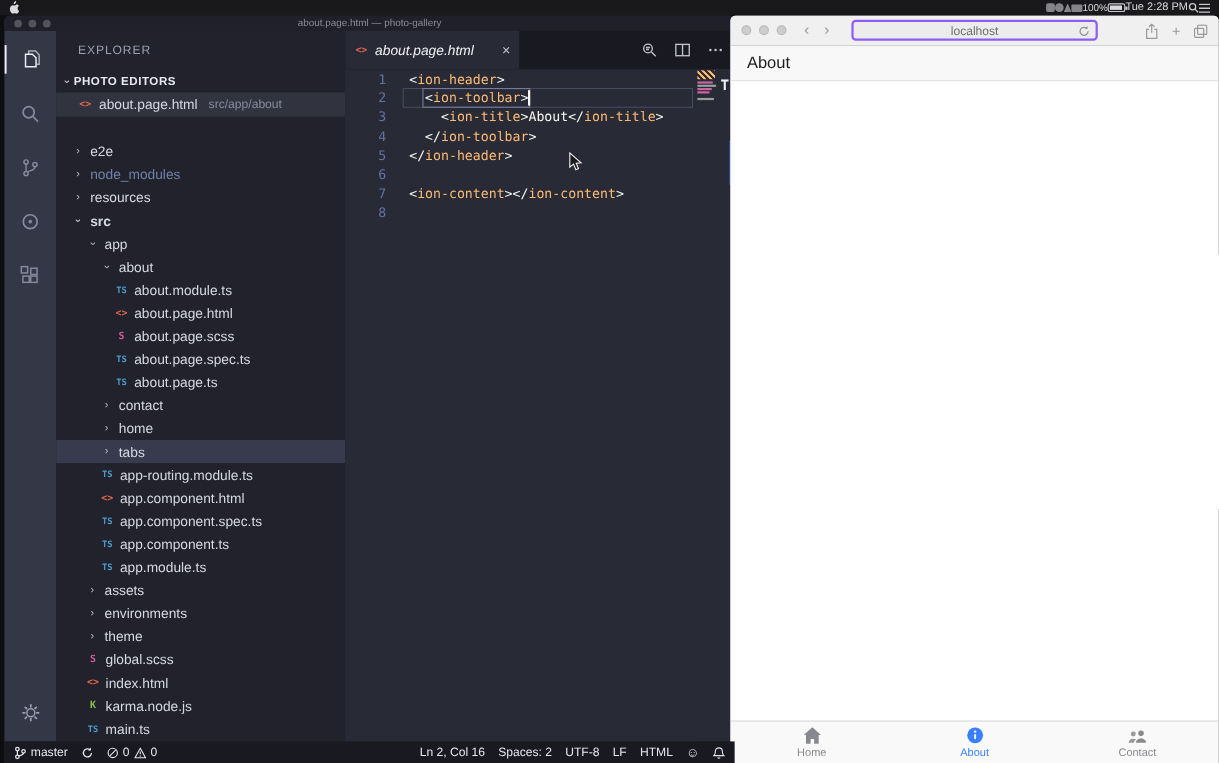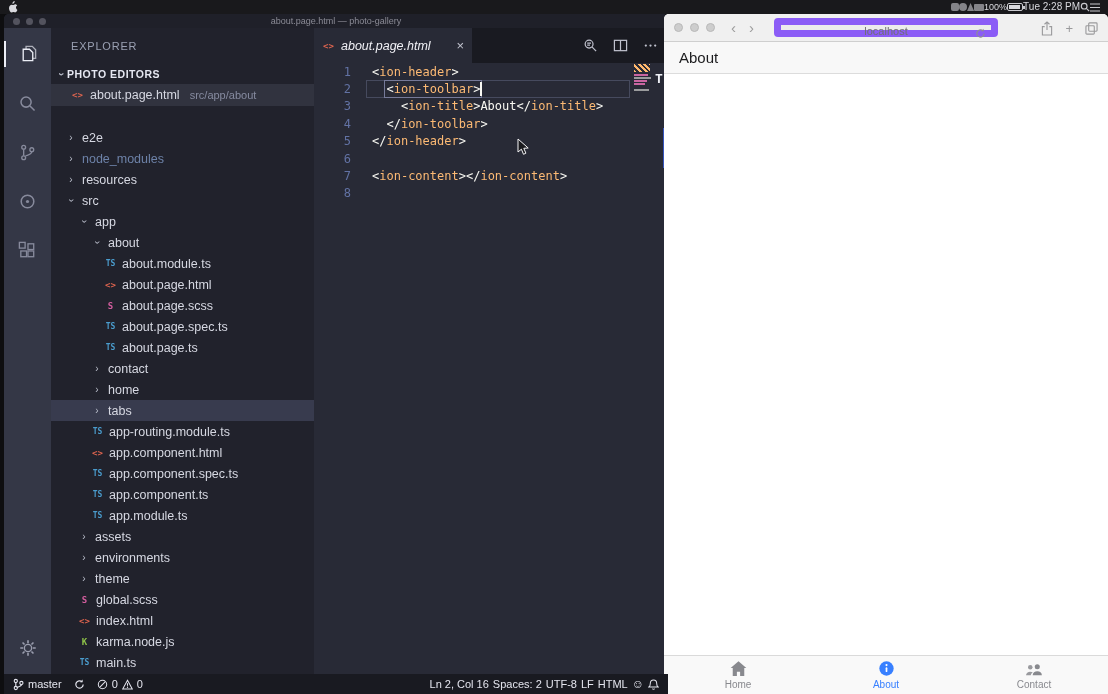--- a/index.html
+++ b/index.html
@@ -87,34 +87,34 @@
     background:repeating-linear-gradient(45deg,#ffb86c 0 2px,rgba(0,0,0,0) 2px 4px)}
   .mm-bar{position:absolute;left:2px;height:2px;background:rgba(255,121,198,.75)}
   .mm-bar.w{background:rgba(248,248,242,.55)}
   .mm-T{position:absolute;left:23px;top:8px;color:#eef0f6;font-size:13px;font-weight:bold;
     font-family:"DejaVu Sans Mono",monospace}
   .scroll-decor{position:absolute;right:0;top:65px;width:5px;height:40px;background:rgba(56,92,214,.85)}
 
   .statusbar{position:absolute;bottom:0;left:0;width:664px;height:20px;background:#191a21;color:#e4e5ee;
     font-size:11px;display:flex;align-items:center;padding:0 9px;gap:12px;z-index:5}
   .sb-item{display:flex;align-items:center;gap:4px;white-space:nowrap}
-  .sb-right{margin-left:auto;display:flex;align-items:center;gap:4px}
+  .sb-right{margin-left:auto;display:flex;align-items:center;gap:12px}
   .smiley{font-size:12px;line-height:12px}
 
   
   .safari{position:absolute;top:14px;left:664px;width:444px;height:680px;background:#fff;
     border-radius:5px 5px 0 0;overflow:hidden}
   .sf-toolbar{height:28px;background:#f0f0f0;border-bottom:1px solid #cfcfcf;position:relative;
     display:flex;align-items:center}
   .sf-traffic{position:static;display:flex;gap:7px;padding-left:10px}
   .sf-traffic i{width:9px;height:9px;border-radius:50%;background:#cdcdcd;border:1px solid #b9b9b9}
   .sf-nav{display:flex;align-items:center;gap:13px;margin-left:16px;color:#9c9c9c;font-size:15px;line-height:15px}
   .sf-side-ico{margin-left:14px}
   .addressbar{position:absolute;left:50%;transform:translateX(-50%);top:4px;width:224px;height:19px;
-    background:#ececec;border:7px solid #8b5cf6;border-radius:4px;display:flex;align-items:flex-start;
+    background:#ececec;border:2px solid #8b5cf6;border-radius:4px;display:flex;align-items:flex-end;
     justify-content:center;font-size:11px;color:#6f6f72}
   .addr-reload{position:absolute;right:5px;top:3px;color:#8f8f92}
   .sf-actions{position:absolute;right:10px;top:0;height:28px;display:flex;align-items:center;gap:12px;color:#9a9a9c}
   .sf-plus{font-size:13px;line-height:13px}
 
   .ion-header{position:absolute;top:28px;left:0;right:0;height:32px;background:#f8f8f8;
     border-bottom:1px solid #dcdcdc;display:flex;align-items:center;padding-left:15px;
     font-size:15px;font-weight:500;color:#1c1c1e}
   .ion-content{position:absolute;top:60px;left:0;right:0;bottom:39px;background:#fff}
   .ion-tabbar{position:absolute;bottom:0;left:0;right:0;height:39px;background:#f9f9f9;
@@ -233,21 +233,21 @@
             <span class="tree-label">e2e</span>
           </div>
           <div class="tree-row" style="padding-left: 14px;">
             <span class="chev">›</span>
             <span class="tree-label muted">node_modules</span>
           </div>
           <div class="tree-row" style="padding-left: 14px;">
             <span class="chev">›</span>
             <span class="tree-label">resources</span>
           </div>
-          <div class="tree-row" style="padding-left: 14px;">
+          <div class="tree-row" style="padding-left: 14px; font-weight: bold;">
             <span class="chev open">›</span>
             <span class="tree-label">src</span>
           </div>
           <div class="tree-row" style="padding-left: 27px;">
             <span class="chev open">›</span>
             <span class="tree-label">app</span>
           </div>
           <div class="tree-row" style="padding-left: 40px;">
             <span class="chev open">›</span>
             <span class="tree-label">about</span>

